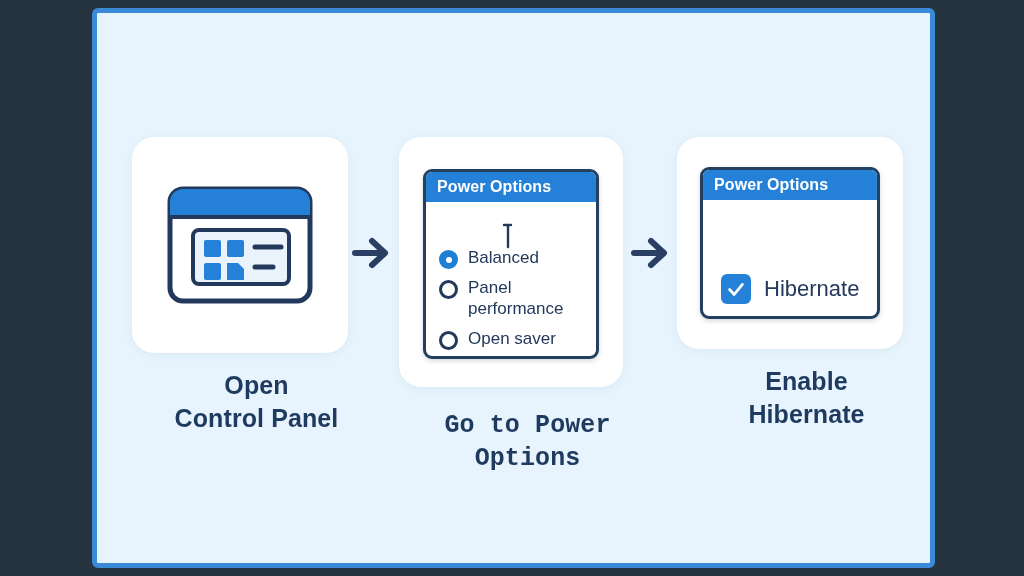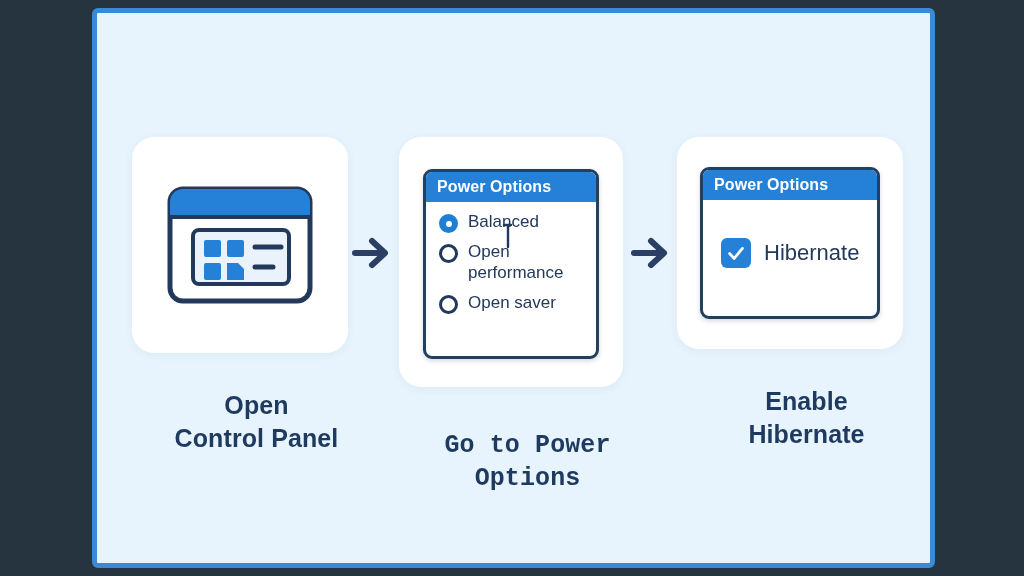--- a/index.html
+++ b/index.html
@@ -43,21 +43,20 @@
     height: 340px;
   }
 
   .step {
     position: absolute;
     top: 0;
     width: 226px;
     display: flex;
     flex-direction: column;
     align-items: center;
-    gap: 20px;
   }
   .step-1 { left: 30px; }
   .step-2 { left: 301px; }
   .step-3 { left: 580px; }
 
   .card {
     background: #ffffff;
     border-radius: 22px;
     box-shadow: 0 2px 10px rgba(40,70,110,0.06);
     display: flex;
@@ -110,21 +109,21 @@
 
   .dlg-title {
     background: #2481d7;
     color: #ffffff;
     font-size: 16px;
     font-weight: 700;
     padding: 6px 0 6px 11px;
     letter-spacing: 0.1px;
     line-height: 1.15;
   }
-  .dlg-body { padding: 10px 4px 0 13px; }
+  .dlg-body { padding: 10px 4px 0 13px; margin-top: 36px; }
 
   
   .opt {
     display: flex;
     align-items: flex-start;
     margin-bottom: 9px;
   }
   .radio {
     box-sizing: border-box;
     width: 19px; height: 19px;
@@ -221,21 +220,21 @@
             <div class="dlg-title">Power Options</div>
             <div class="dlg-body">
 
               <div class="opt">
                 <span class="radio on"></span>
                 <span class="opt-label">Balanced</span>
               </div>
 
               <div class="opt">
                 <span class="radio"></span>
-                <span class="opt-label">Open performance</span>
+                <span class="opt-label">Panel performance</span>
               </div>
 
               <div class="opt">
                 <span class="radio"></span>
                 <span class="opt-label">Open saver</span>
               </div>
 
             </div>
             <svg class="ibeam" style="left:102px; top:86px; width:14px; height:26px;" viewBox="0 0 14 26">
               <path d="M3 2 H10 M7 2 V24" stroke="#23395c" stroke-width="2.4" fill="none" stroke-linecap="round"></path>

